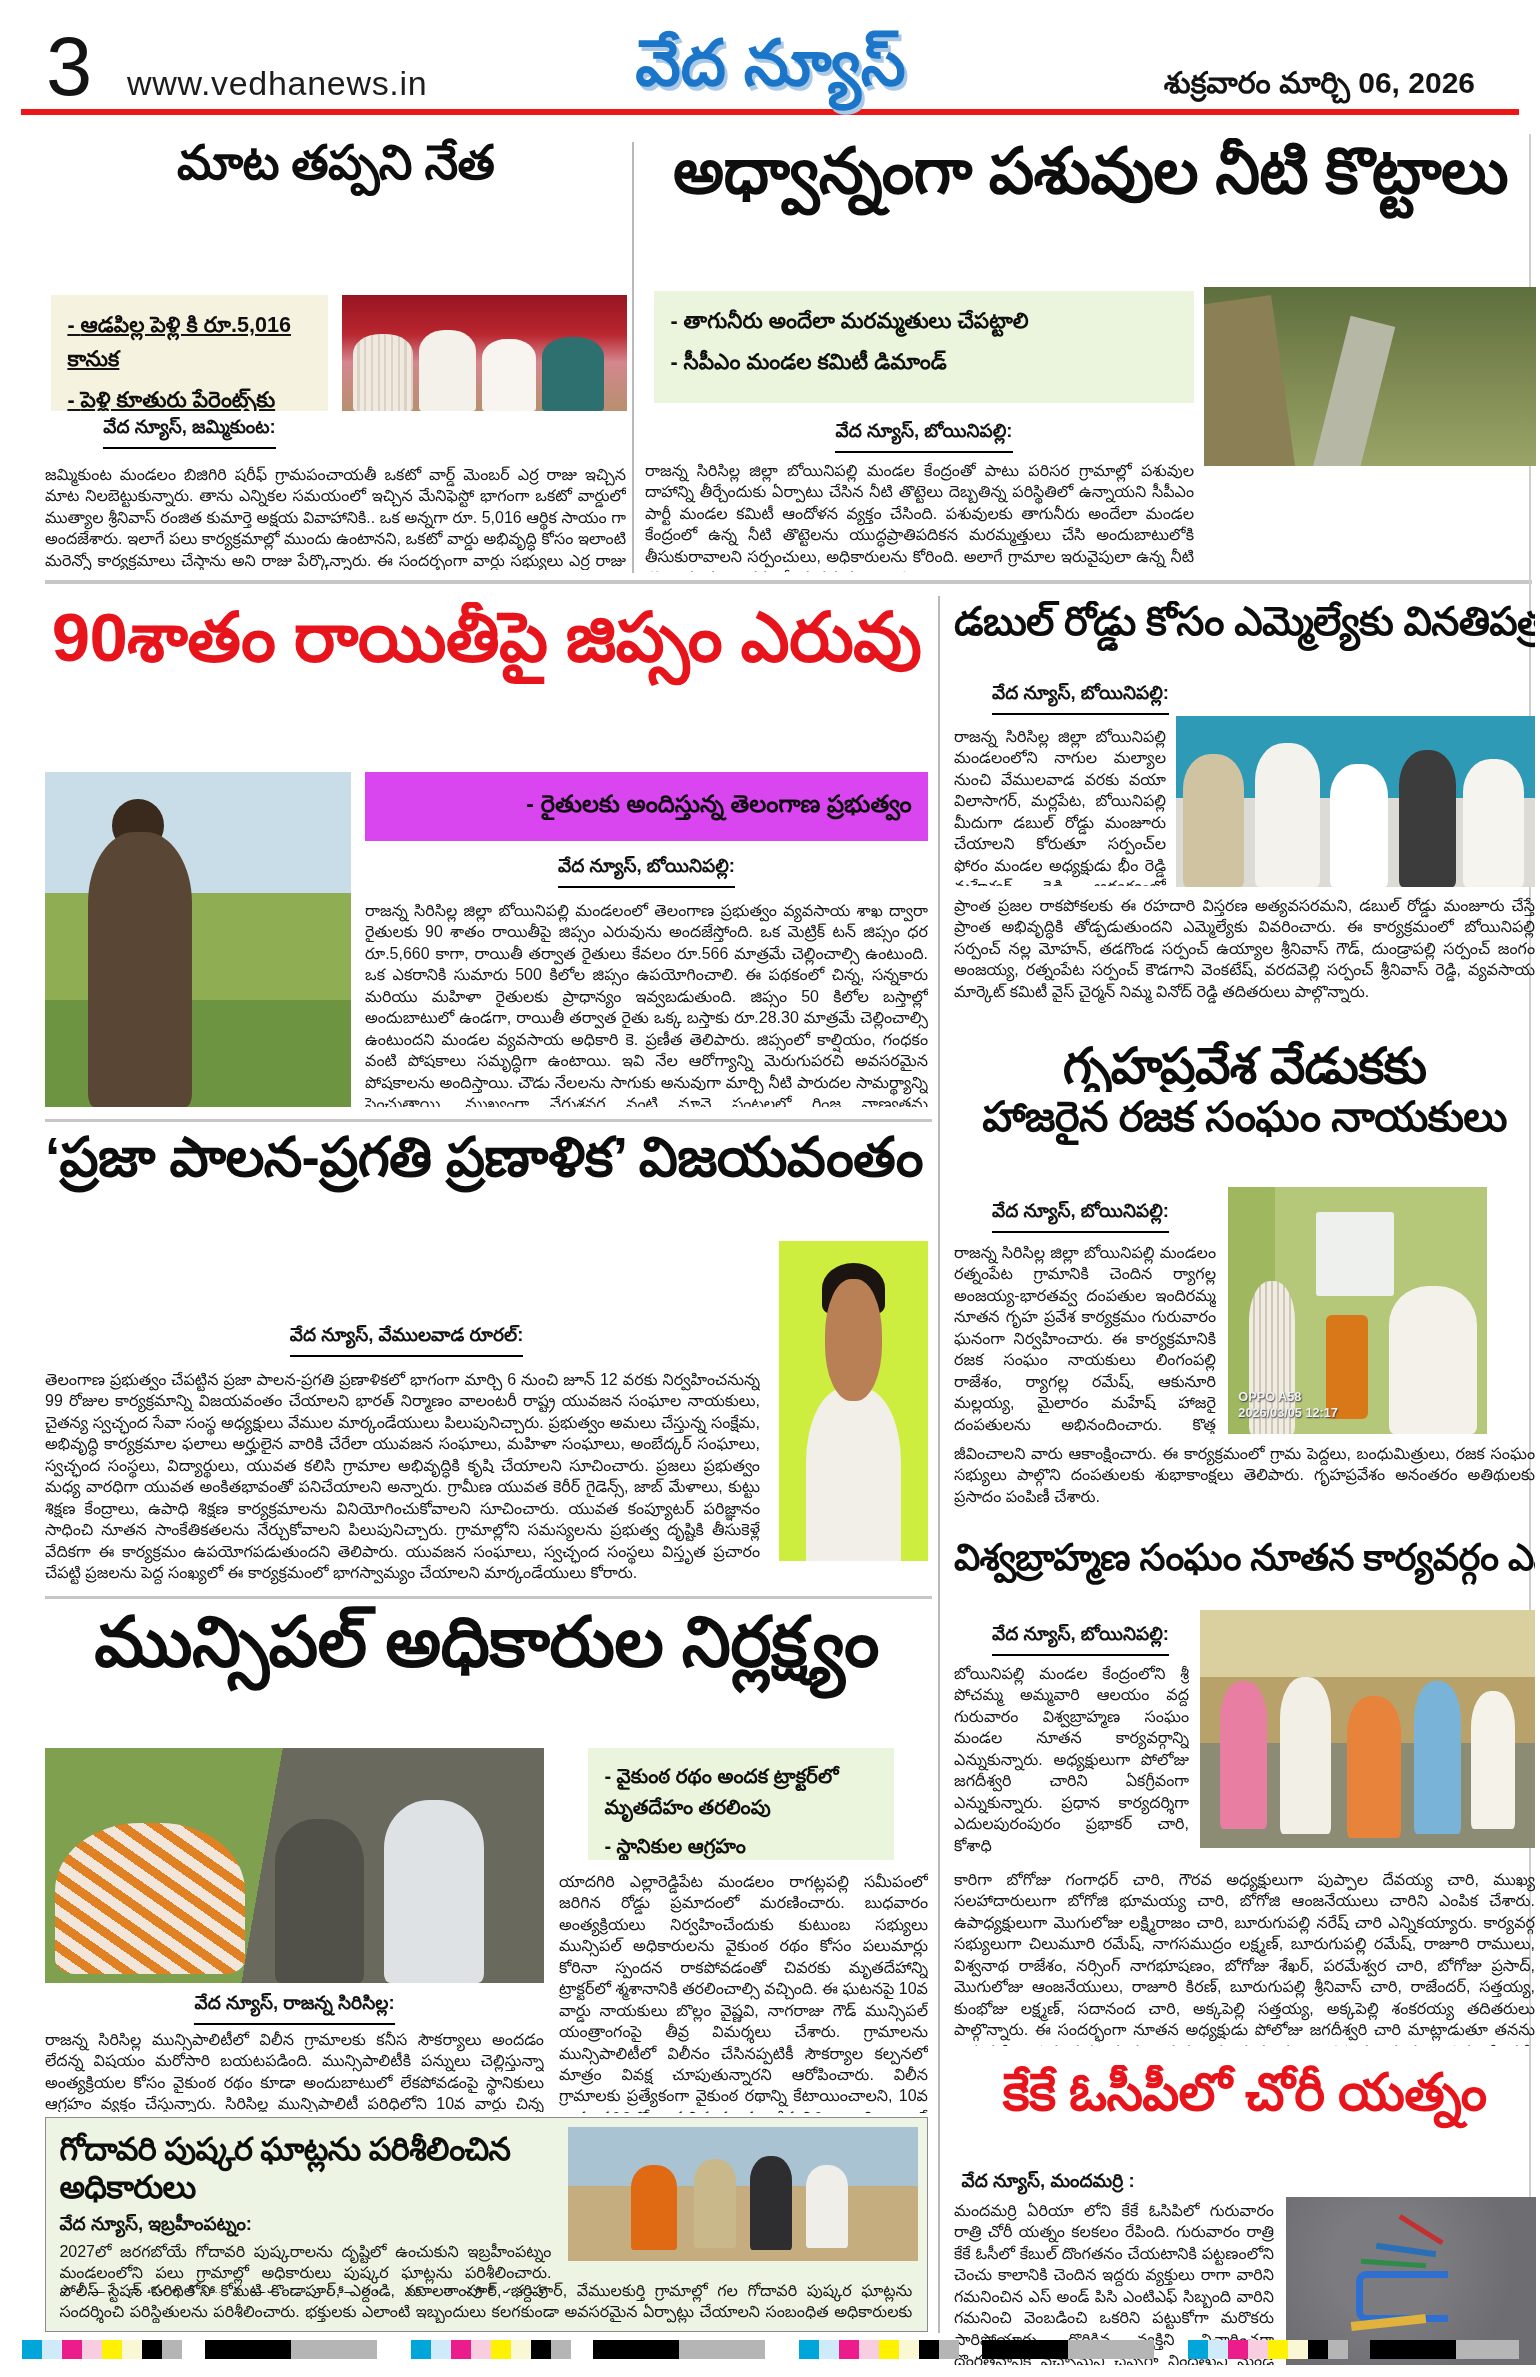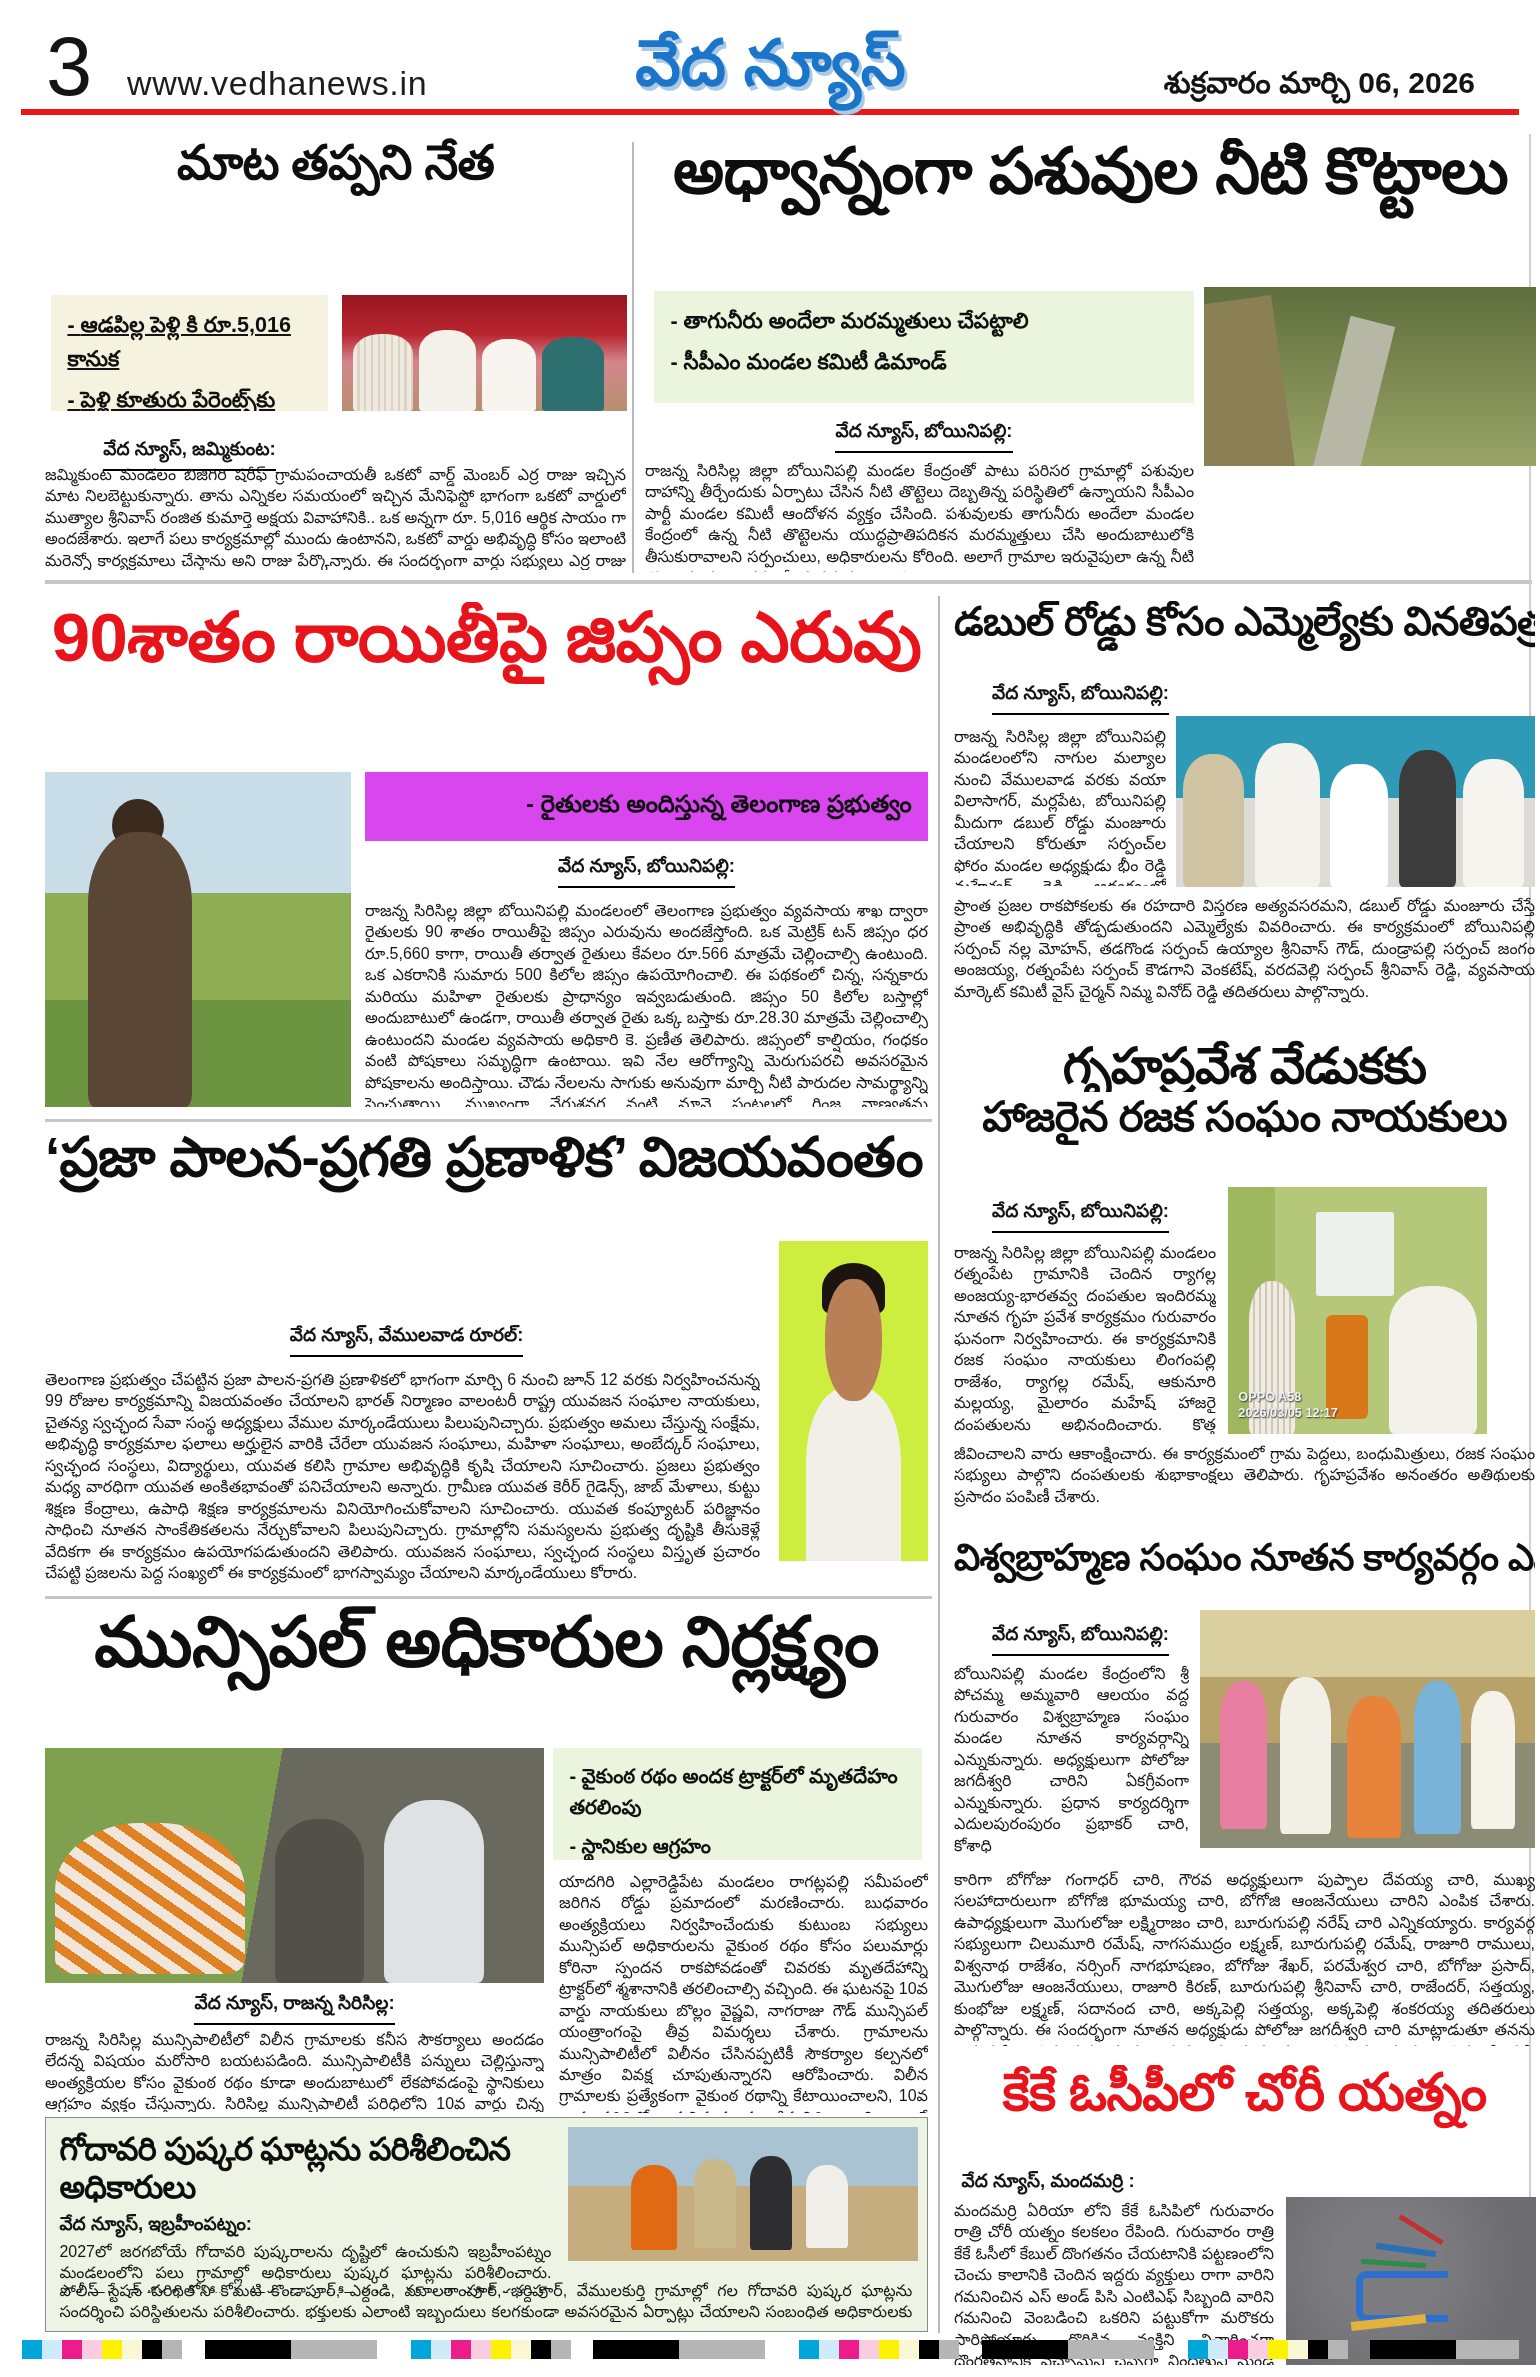--- a/index.html
+++ b/index.html
@@ -107,21 +107,21 @@
     <div class="bbox" style="left:6px;top:157px;width:277px;height:116px;background:#f6f2e0;text-decoration:underline;">
       <div class="b">ఆడపిల్ల పెళ్లి కి రూ.5,016 కానుక</div>
       <div class="b">పెళ్లి కూతురు పేరెంట్స్‌కు అందజేత</div>
     </div>
     <div class="ph ph-wedding" style="left:297px;top:157px;width:285px;height:116px;">
       <div class="fig f1"></div>
       <div class="fig f2"></div>
       <div class="fig f3"></div>
       <div class="fig f4"></div>
     </div>
-    <div class="byline" style="left:6px;top:300px;width:277px;"><span>వేద న్యూస్, జమ్మికుంట:</span></div>
+    <div class="byline" style="left:6px;top:278px;width:277px;"><span>వేద న్యూస్, జమ్మికుంట:</span></div>
     <div class="body" style="left:0;top:326px;width:581px;height:106px;">జమ్మికుంట మండలం బిజిగిరి షరీఫ్ గ్రామపంచాయతీ ఒకటో వార్డ్ మెంబర్ ఎర్ర రాజు ఇచ్చిన మాట నిలబెట్టుకున్నారు. తాను ఎన్నికల సమయంలో ఇచ్చిన మేనిఫెస్టో భాగంగా ఒకటో వార్డులో ముత్యాల శ్రీనివాస్ రంజిత కుమార్తె అక్షయ వివాహానికి.. ఒక అన్నగా రూ. 5,016 ఆర్థిక సాయం గా అందజేశారు. ఇలాగే పలు కార్యక్రమాల్లో ముందు ఉంటానని, ఒకటో వార్డు అభివృద్ధి కోసం ఇలాంటి మరెన్నో కార్యక్రమాలు చేస్తాను అని రాజు పేర్కొన్నారు. ఈ సందర్భంగా వార్డు సభ్యులు ఎర్ర రాజు ను గ్రామస్తులు అభినందించారు. ఇచ్చిన హామీ ప్రకారం సాయం చేయడం మంచి విషయమని పేర్కొన్నారు.</div>
   </div>
 
   <div class="art" style="left:645px;top:138px;width:891px;height:436px;">
     <div class="hl" style="top:0;font-size:64px;height:116px;">అధ్వాన్నంగా పశువుల నీటి కొట్టాలు</div>
     <div class="bbox" style="left:9px;top:153px;width:540px;height:112px;background:#ebf4dc;">
       <div class="b">తాగునీరు అందేలా మరమ్మతులు చేపట్టాలి</div>
       <div class="b">సీపీఎం మండల కమిటీ డిమాండ్</div>
     </div>
     <div class="ph ph-trough" style="left:559px;top:149px;width:332px;height:179px;">
@@ -158,21 +158,21 @@
 
   <div class="art" style="left:45px;top:1606px;width:883px;height:507px;">
     <div class="hl" style="top:0;font-size:70px;height:123px;">మున్సిపల్ అధికారుల నిర్లక్ష్యం</div>
     <div class="ph ph-tractor" style="left:0;top:142px;width:499px;height:235px;">
       <div class="g" style="position:absolute;"></div>
       <div class="fig d1"></div>
       <div class="fig d2"></div>
     </div>
     <div class="byline" style="left:0;top:386px;width:499px;"><span>వేద న్యూస్, రాజన్న సిరిసిల్ల:</span></div>
     <div class="body" style="left:0;top:423px;width:499px;height:83px;">రాజన్న సిరిసిల్ల మున్సిపాలిటీలో విలీన గ్రామాలకు కనీస సౌకర్యాలు అందడం లేదన్న విషయం మరోసారి బయటపడింది. మున్సిపాలిటీకి పన్నులు చెల్లిస్తున్నా అంత్యక్రియల కోసం వైకుంఠ రథం కూడా అందుబాటులో లేకపోవడంపై స్థానికులు ఆగ్రహం వ్యక్తం చేస్తున్నారు. సిరిసిల్ల మున్సిపాలిటీ పరిధిలోని 10వ వార్డు చిన్న బోనాలకు చెందిన రేగుల</div>
-    <div class="bbox" style="left:508px;top:142px;width:369px;height:112px;background:#ebf4dc;">
+    <div class="bbox" style="left:543px;top:142px;width:306px;height:112px;background:#ebf4dc;">
       <div class="b" style="font-size:20px;">వైకుంఠ రథం అందక ట్రాక్టర్‌లో మృతదేహం తరలింపు</div>
       <div class="b" style="font-size:20px;">స్థానికుల ఆగ్రహం</div>
     </div>
     <div class="body" style="left:514px;top:265px;width:369px;height:242px;">యాదగిరి ఎల్లారెడ్డిపేట మండలం రాగట్లపల్లి సమీపంలో జరిగిన రోడ్డు ప్రమాదంలో మరణించారు. బుధవారం అంత్యక్రియలు నిర్వహించేందుకు కుటుంబ సభ్యులు మున్సిపల్ అధికారులను వైకుంఠ రథం కోసం పలుమార్లు కోరినా స్పందన రాకపోవడంతో చివరకు మృతదేహాన్ని ట్రాక్టర్‌లో శ్మశానానికి తరలించాల్సి వచ్చింది. ఈ ఘటనపై 10వ వార్డు నాయకులు బొల్లం వైష్ణవి, నాగరాజు గౌడ్ మున్సిపల్ యంత్రాంగంపై తీవ్ర విమర్శలు చేశారు. గ్రామాలను మున్సిపాలిటీలో విలీనం చేసినప్పటికీ సౌకర్యాల కల్పనలో మాత్రం వివక్ష చూపుతున్నారని ఆరోపించారు. విలీన గ్రామాలకు ప్రత్యేకంగా వైకుంఠ రథాన్ని కేటాయించాలని, 10వ వార్డు పరిధిలో ఆధునిక శ్మశానవాటిక నిర్మించాలని, అలాగే మున్సిపాలిటీలో అమలవుతున్న ‘101 రూపాయలకే దహన సంస్కారాలు’ పథకాన్ని విలీన గ్రామాల్లోని పేదలకు కూడా వర్తింపజేయాలని ప్రజలు డిమాండ్ చేస్తున్నారు. భవిష్యత్తులో ఇలాంటి సంఘటనలు పునరావృతం కాకుండా అధికారులు తక్షణ చర్యలు తీసుకోవాలని వారు కోరారు.</div>
   </div>
 
   <div class="gbox">
     <div class="hl" style="left:13.4px;top:12px;right:auto;width:492px;font-size:32px;text-align:left;white-space:normal;height:82px;line-height:1.2;">గోదావరి పుష్కర ఘాట్లను పరిశీలించిన అధికారులు</div>
     <div class="ph ph-ghat" style="right:9px;top:9px;width:350px;height:134px;">
       <div class="fig o1"></div>

